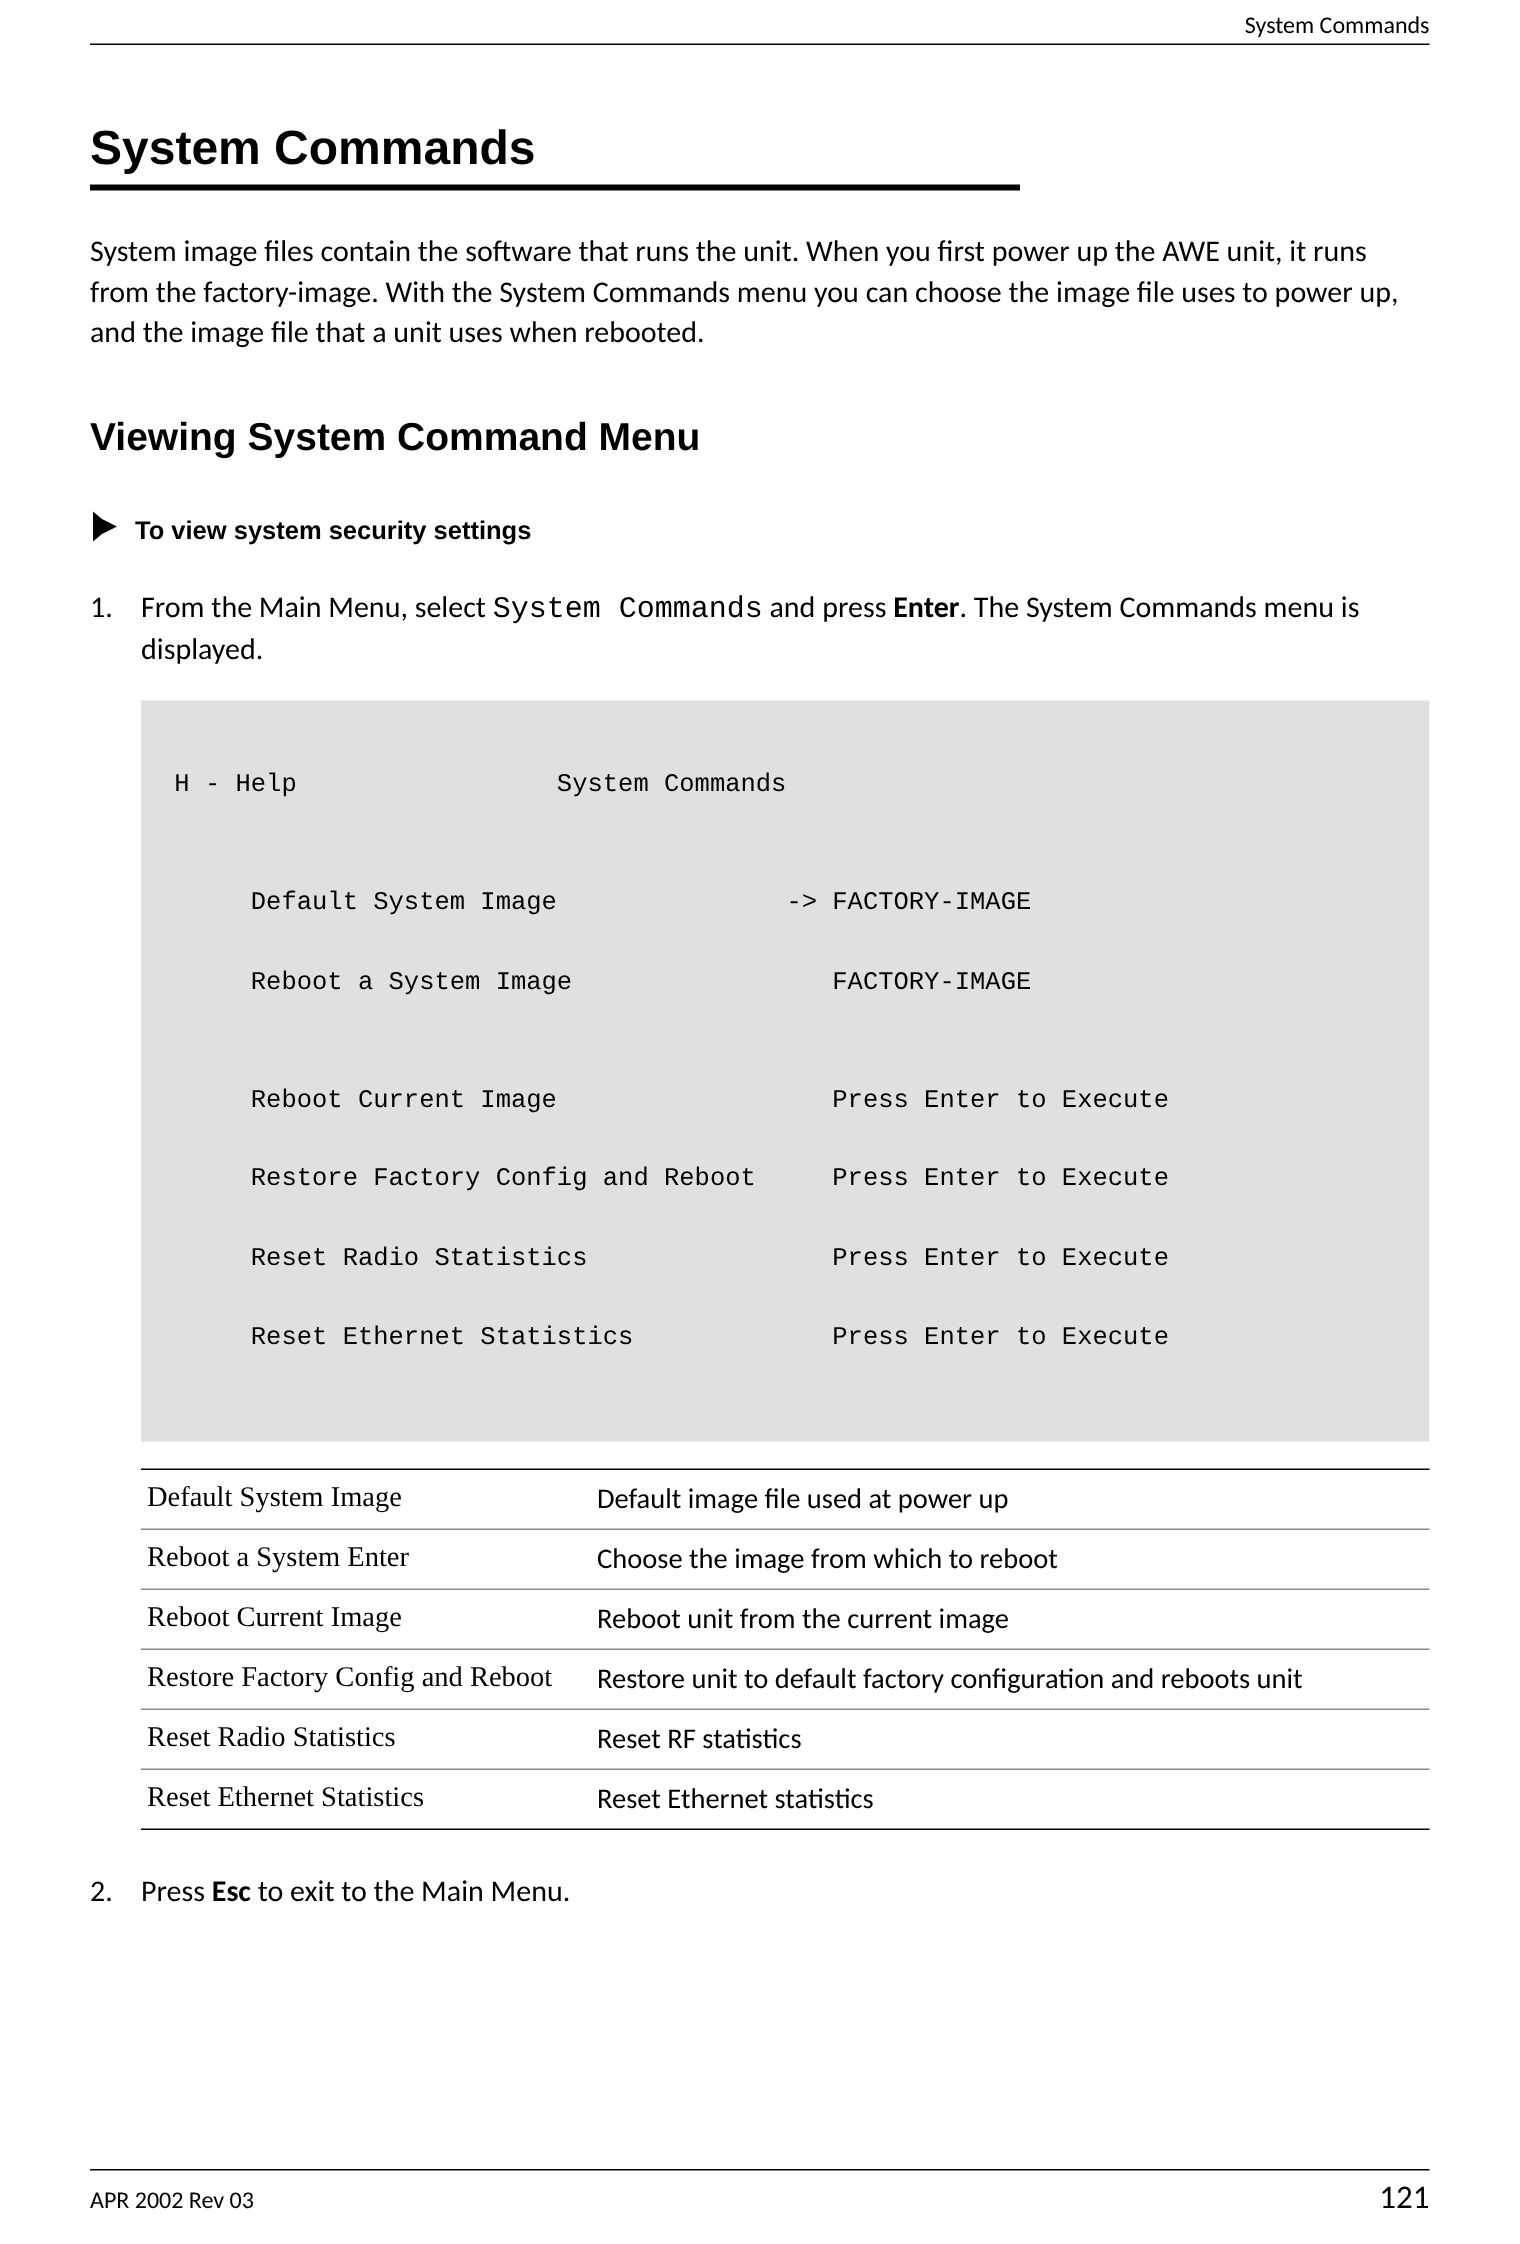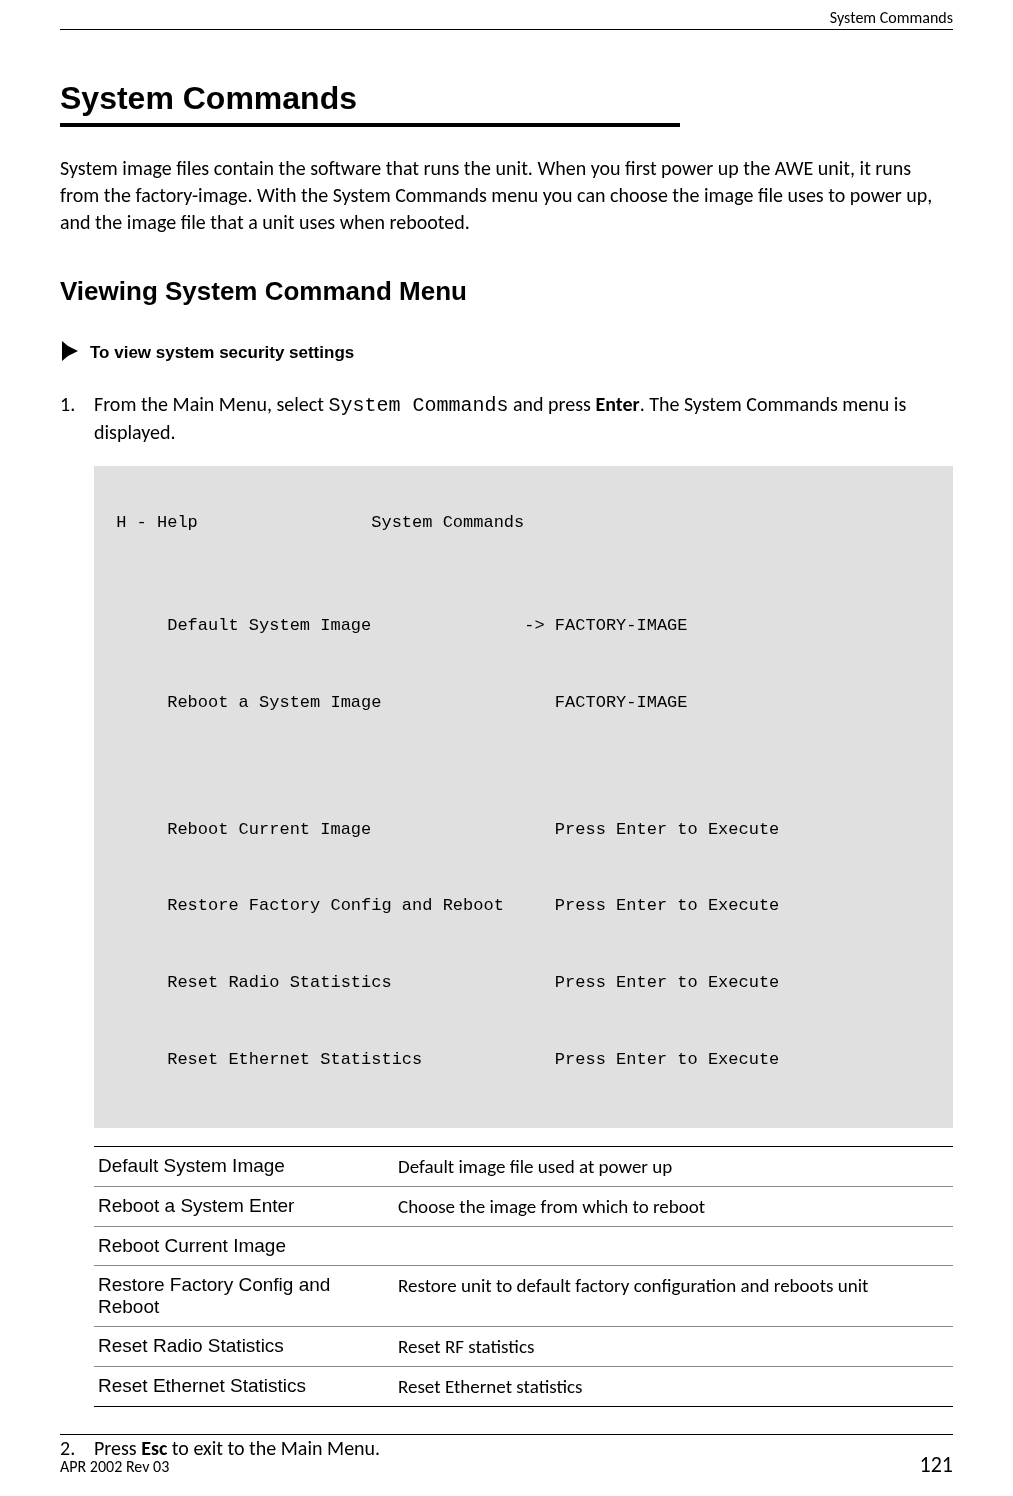--- a/index.html
+++ b/index.html
@@ -77,55 +77,54 @@
       padding: 18px 14px 28px 12px;
       margin-left: 34px;
       margin-bottom: 18px;
       white-space: pre;
     }
     .term-header {
       margin-bottom: 26px;
     }
     .term-line {
       display: block;
-      margin-top: 24px;
     }
     .def-table {
       margin-left: 34px;
       border-top: 1.5px solid #000;
       border-bottom: 1.5px solid #000;
       margin-bottom: 28px;
     }
     .def-row {
       display: flex;
       border-bottom: 0.5px solid #888;
       padding: 8px 0 8px 4px;
       gap: 20px;
     }
     .def-row:last-child { border-bottom: none; align-items: center; }
     .def-term {
-      font-family: Liberation Sans, sans-serif;
+      font-family: Liberation Serif, serif;
       font-size: 19px;
       width: 280px;
       flex-shrink: 0;
     }
     .def-desc {
       font-size: 19px;
       flex: 1;
     }
     .footer {
       position: absolute;
       bottom: 18px;
       left: 60px;
       right: 60px;
       display: flex;
       justify-content: space-between;
       align-items: baseline;
       border-top: 1px solid #000;
-      padding-top: 16px;
+      padding-top: 4px;
       font-size: 16px;
     }
     .page-num {
       font-size: 22px;
       text-align: center;
     }
   </style>
 </head>
 <body>
 
@@ -169,20 +168,21 @@
   <div class="def-row">
     <div class="def-term">Default System Image</div>
     <div class="def-desc">Default image file used at power up</div>
   </div>
   <div class="def-row">
     <div class="def-term">Reboot a System Enter</div>
     <div class="def-desc">Choose the image from which to reboot</div>
   </div>
   <div class="def-row">
     <div class="def-term">Reboot Current Image</div>
+    <div class="def-desc">Reboot unit from the current image</div>
   </div>
   <div class="def-row">
     <div class="def-term">Restore Factory Config and Reboot</div>
     <div class="def-desc">Restore unit to default factory configuration and reboots unit</div>
   </div>
   <div class="def-row">
     <div class="def-term">Reset Radio Statistics</div>
     <div class="def-desc">Reset RF statistics</div>
   </div>
   <div class="def-row">

